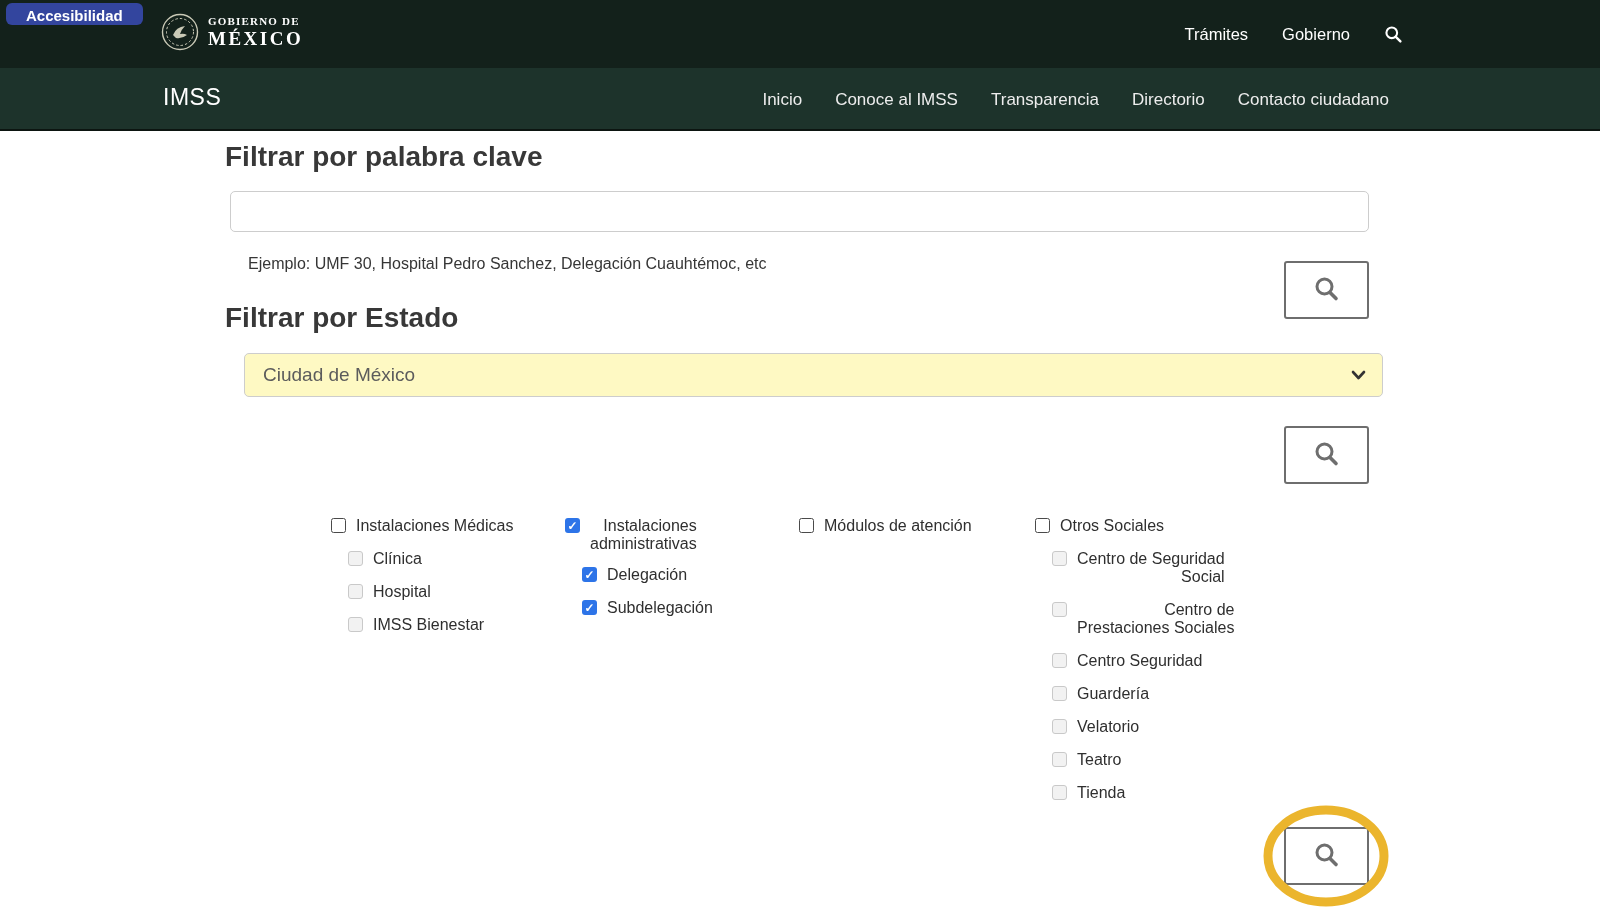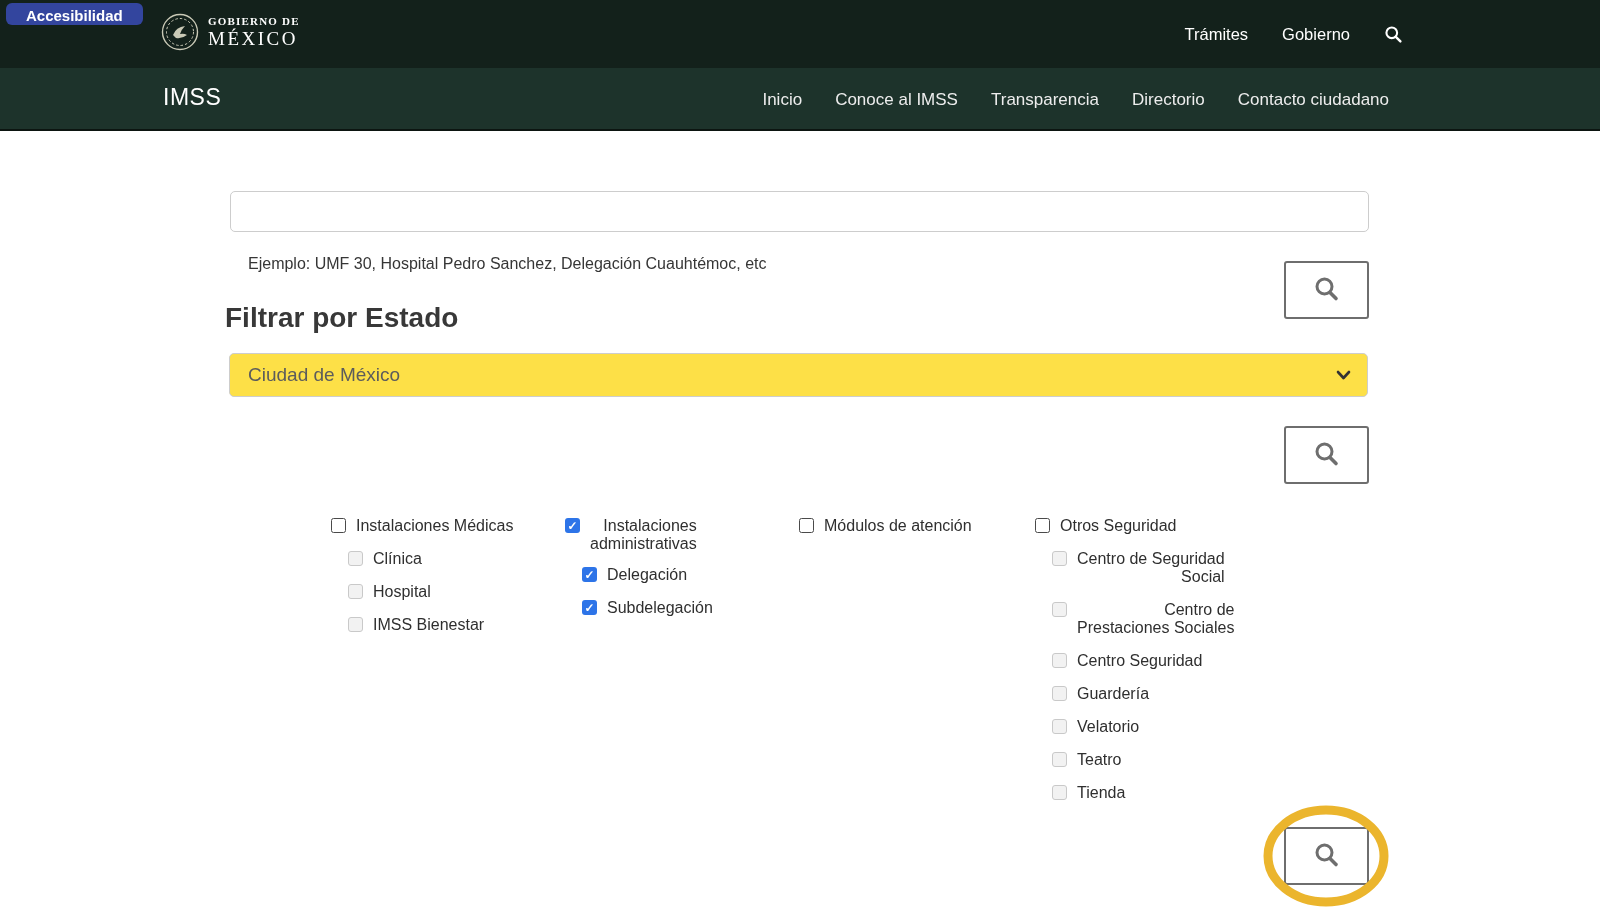--- a/index.html
+++ b/index.html
@@ -7,21 +7,21 @@
   .page { position:relative; width:1600px; height:913px; background:#fff; overflow:hidden; }
 
   
   .topbar { position:absolute; left:0; top:0; width:1600px; height:68px; background:#13211B; }
   .acc-btn { position:absolute; left:6px; top:3px; height:22px; padding:4px 20px;
              background:#33459E; border:none; border-radius:6px; color:#fff;
              font-size:15px; font-weight:bold; font-family:"Liberation Sans",sans-serif; cursor:pointer; }
   .logo { position:absolute; left:161px; top:13px; display:flex; align-items:center; gap:9px; }
   .logo-text { color:#fff; font-family:"Liberation Serif", serif; }
   .logo-text .l1 { font-size:11px; font-weight:bold; letter-spacing:1.2px; }
-  .logo-text .l2 { font-size:19px; font-weight:normal; letter-spacing:2.5px; margin-top:1px; }
+  .logo-text .l2 { font-size:19px; font-weight:bold; letter-spacing:2.5px; margin-top:1px; }
   .topbar-right { position:absolute; right:197px; top:0; height:68px; display:flex; align-items:center; gap:34px;justify-content:center; }
   .topbar-link { color:#fff; font-size:16.5px; cursor:pointer; }
 
   
   .navbar { position:absolute; left:0; top:68px; width:1600px; height:63px; background:#1D332B;
             border-bottom:2px solid #0C1511; }
   .brand { position:absolute; left:163px; top:16px; color:#fff; font-size:23px; letter-spacing:0.5px; cursor:pointer; }
   .nav-items { position:absolute; right:211px; top:0; height:63px; display:flex; align-items:center; gap:33px; }
   .nav-link { color:#EDEDED; font-size:17px; cursor:pointer; white-space:nowrap; }
 
@@ -29,22 +29,22 @@
   .h-title { position:absolute; left:225px; font-size:28px; font-weight:bold; color:#383838; }
   .text-input { position:absolute; left:230px; top:191px; width:1139px; height:41px;
                 border:1px solid #CDCDCD; border-radius:5px; font-size:18px; padding:0 14px;
                 color:#333; outline:none; background:#fff; }
   .hint { position:absolute; left:248px; top:255px; font-size:16px; color:#363636; }
 
   .search-btn { position:absolute; width:85px; height:58px; background:#fff;
                 border:2px solid #6E6E6E; border-radius:3px; display:flex;
                 align-items:center; justify-content:center; cursor:pointer; }
 
-  .selectbox { position:absolute; left:229px; top:353px; width:1139px; height:44px;
-               border:1px solid #CDCDCD; border-radius:5px; background:#fde047;
+  .selectbox { position:absolute; left:244px; top:353px; width:1139px; height:44px;
+               border:1px solid #CDCDCD; border-radius:5px; background:#fef9c3;
                display:flex; align-items:center; cursor:pointer; }
   .selectbox .sel-text { font-size:19px; color:#5C5C5C; padding-left:18px; flex:1; }
   .selectbox .chev { margin-right:16px; display:flex; }
 
   
   .cbcol { position:absolute; top:517px; }
   .cbrow { display:flex; gap:10px; margin-bottom:15px; align-items:flex-start;text-align:right; }
   .cbrow.child { margin-left:17px; }
   .cb { width:15px; height:15px; flex-shrink:0; margin-top:1px;
         border:1.5px solid #4A4A4A; border-radius:2.5px; background:#fff; cursor:pointer;
@@ -94,20 +94,21 @@
     <span class="brand">IMSS</span>
     <div class="nav-items">
       <span class="nav-link">Inicio</span>
       <span class="nav-link">Conoce al IMSS</span>
       <span class="nav-link">Transparencia</span>
       <span class="nav-link">Directorio</span>
       <span class="nav-link">Contacto ciudadano</span>
     </div>
   </div>
 
+  <h1 class="h-title" style="top:141px;">Filtrar por palabra clave</h1>
   <input class="text-input" type="text" value="" style="">
   <div class="hint">Ejemplo: UMF 30, Hospital Pedro Sanchez, Delegación Cuauhtémoc, etc</div>
 
   <button class="search-btn" style="left:1284px; top:261px;">
     <span style="display:flex;">
       <svg width="34" height="34" viewBox="0 0 34 34">
         <circle cx="14.5" cy="13.5" r="7.5" fill="none" stroke="#6E6E6E" stroke-width="3"></circle>
         <line x1="20" y1="19.5" x2="26" y2="25.5" stroke="#6E6E6E" stroke-width="3.6" stroke-linecap="round"></line>
       </svg>
     </span>
@@ -171,21 +172,21 @@
   <div class="cbcol" style="left:799px; width:220px;">
     <div class="cbrow">
       <span class="cb"></span>
       <span class="cblabel" style="max-width:200px;">Módulos de atención</span>
     </div>
   </div>
 
   <div class="cbcol" style="left:1035px; width:235px;">
     <div class="cbrow">
       <span class="cb"></span>
-      <span class="cblabel" style="max-width:200px;">Otros Seguridad</span>
+      <span class="cblabel" style="max-width:200px;">Otros Sociales</span>
     </div>
     <div class="cbrow child">
       <span class="cb disabled"></span>
       <span class="cblabel">Centro de Seguridad
 Social</span>
     </div>
     <div class="cbrow child">
       <span class="cb disabled"></span>
       <span class="cblabel">Centro de
 Prestaciones Sociales</span>

